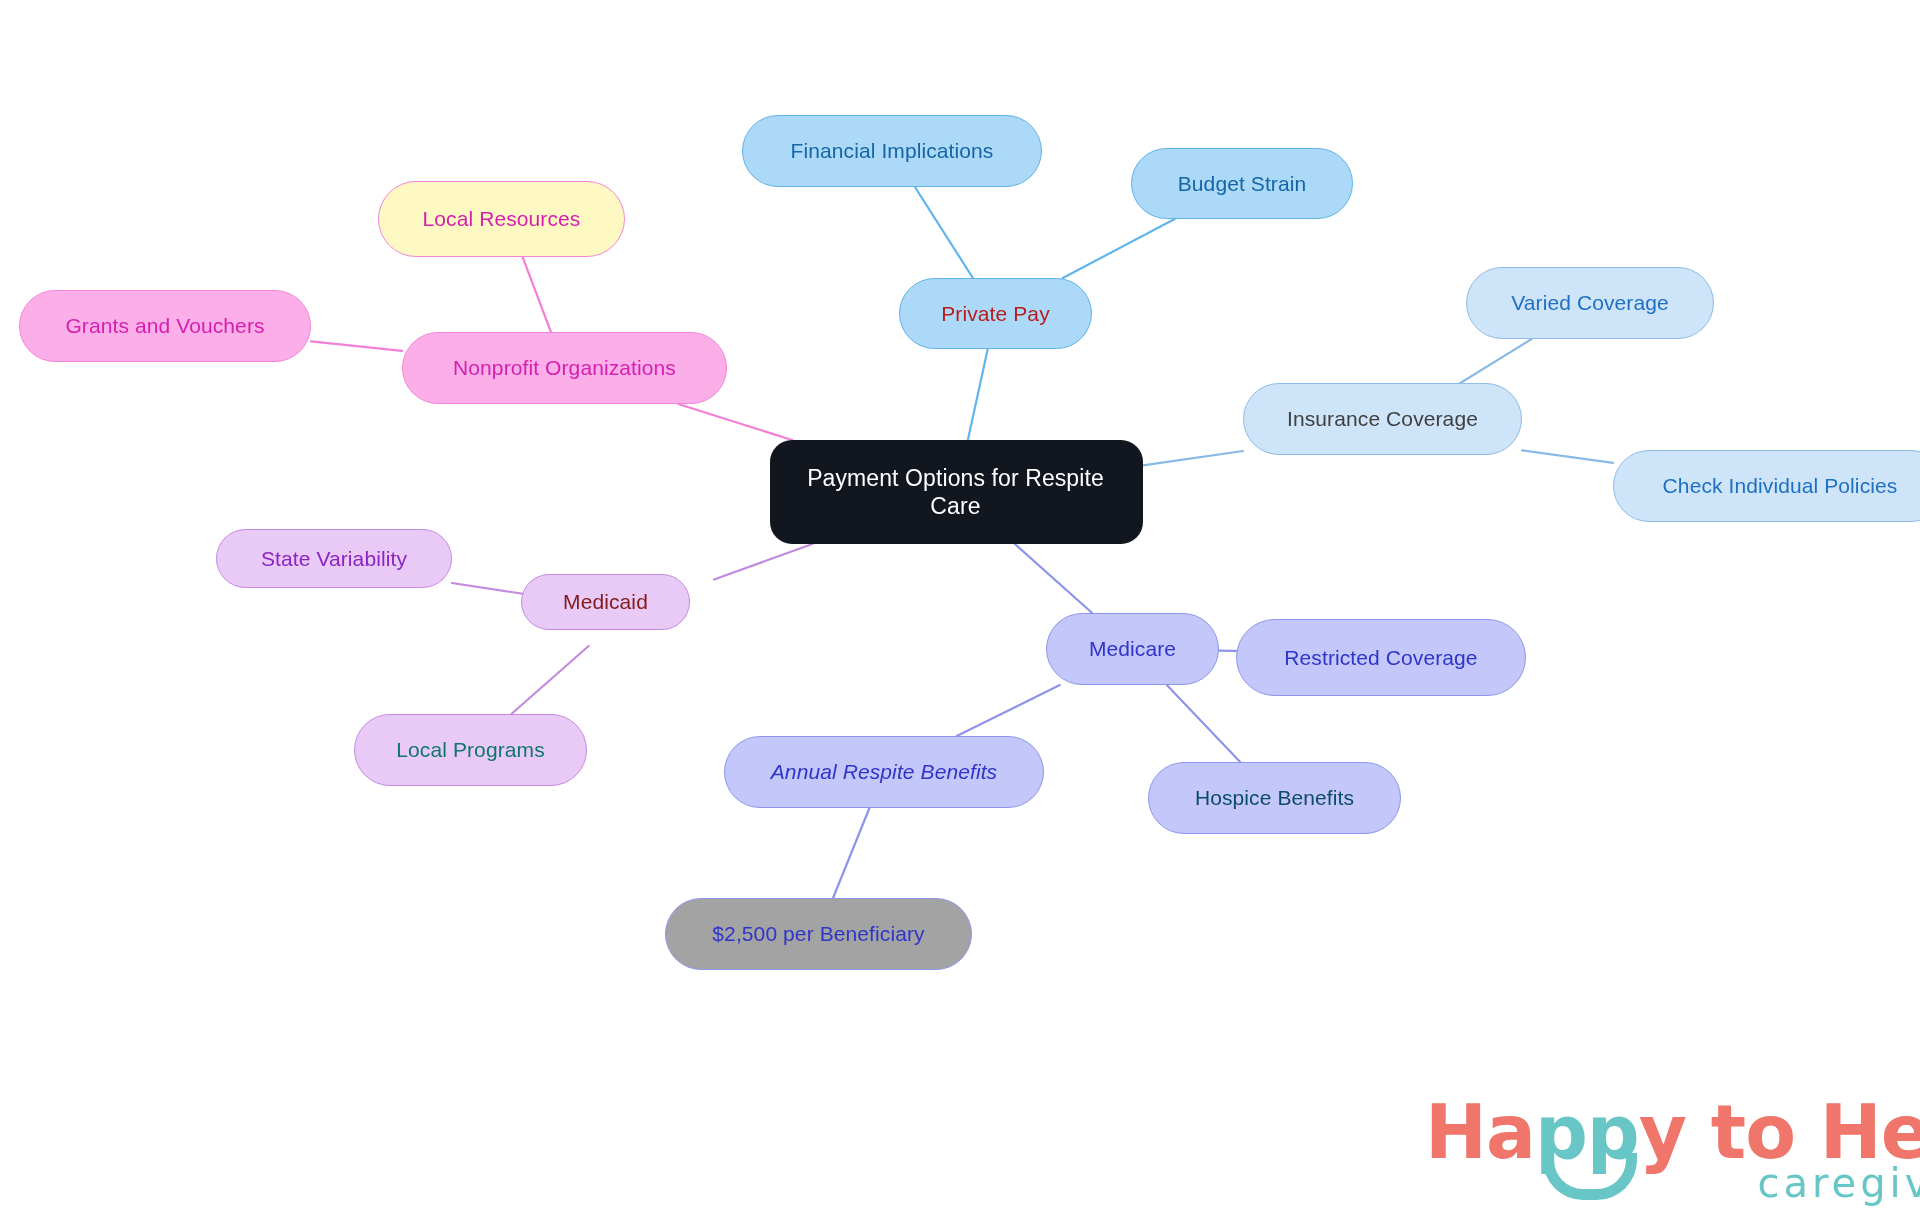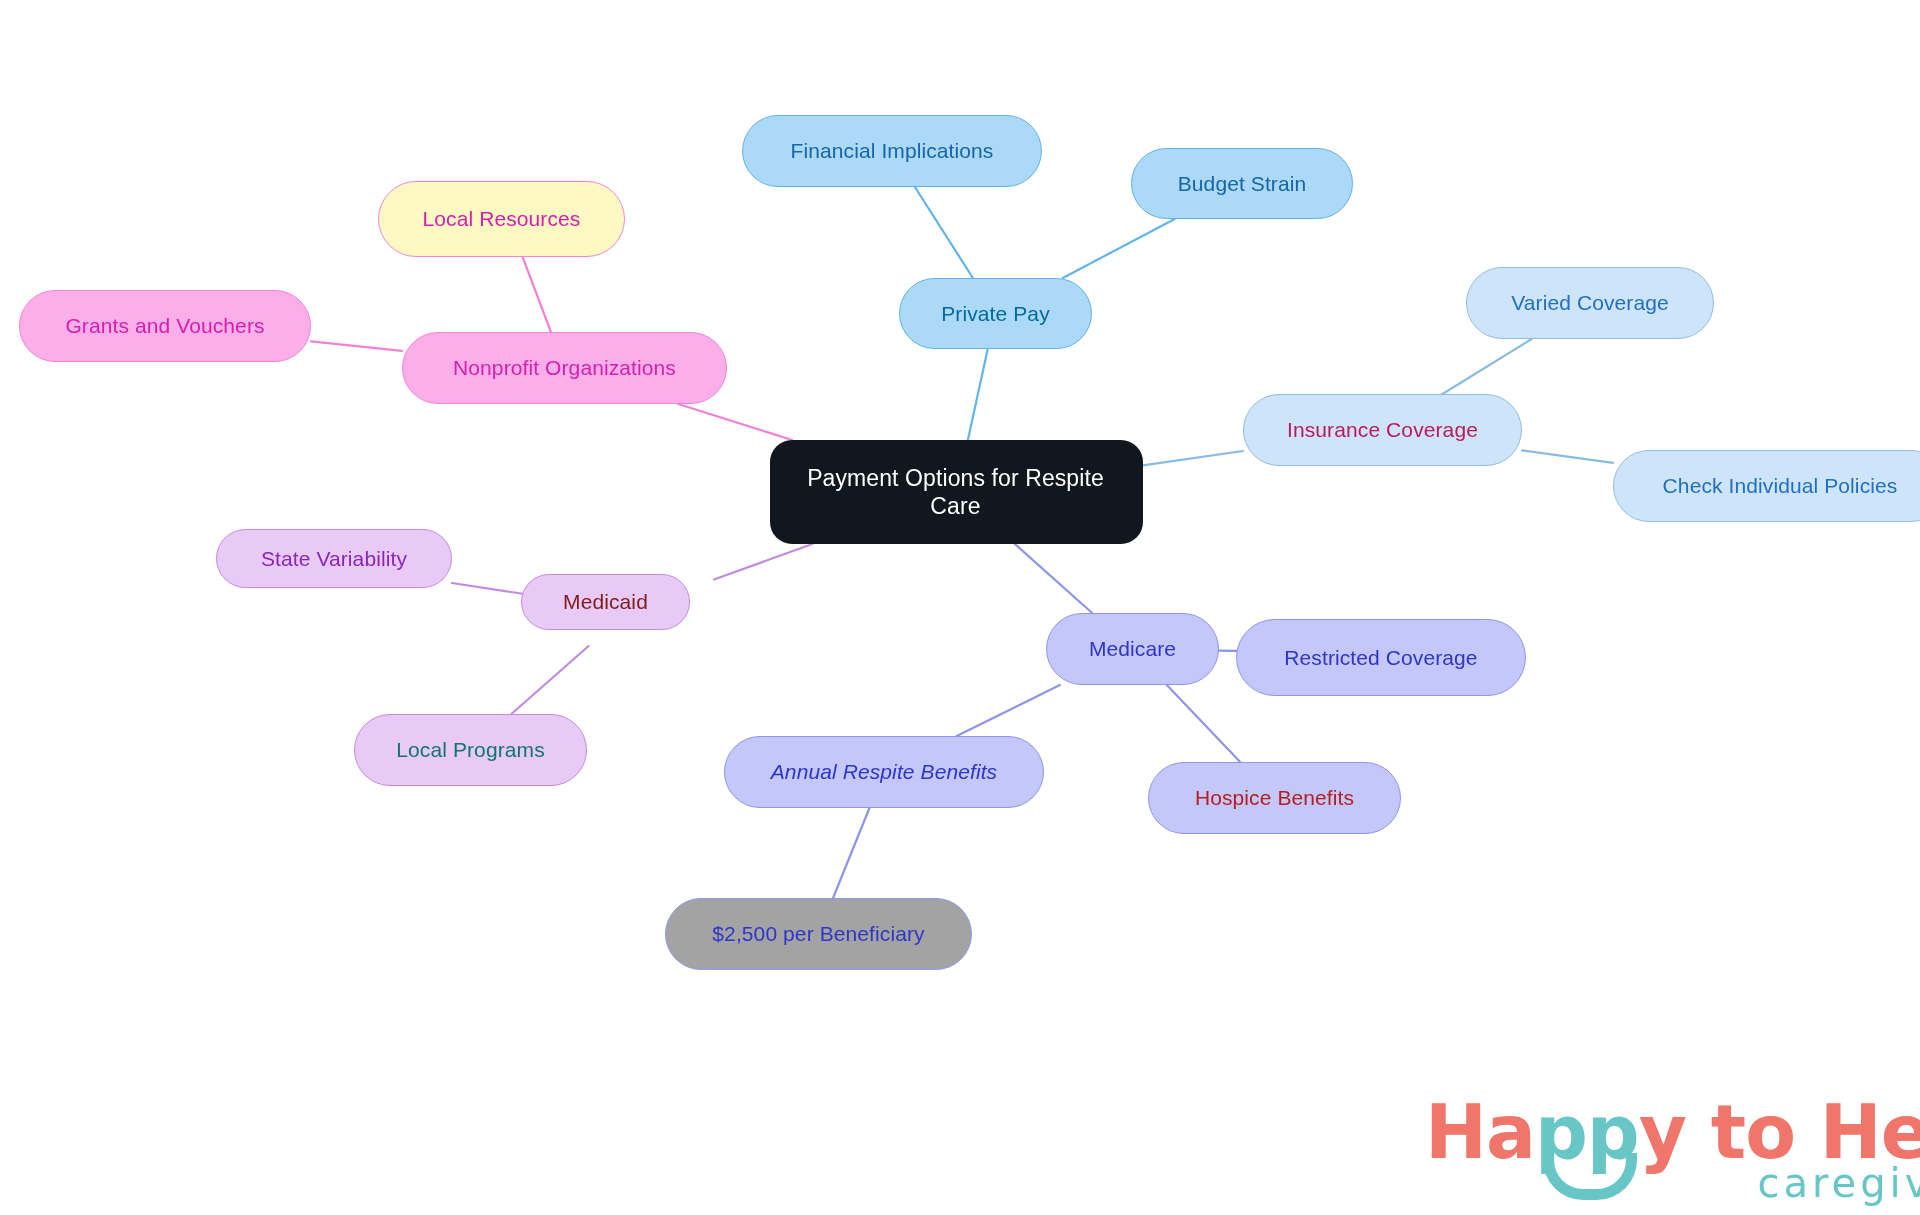--- a/index.html
+++ b/index.html
@@ -101,29 +101,29 @@
       <line x1="869.4444444444445" y1="808" x2="833.0555555555555" y2="898" stroke="#8d94ea" stroke-width="2.2" stroke-linecap="round"></line>
       <line x1="545" y1="597.1319796954315" x2="452" y2="582.9695431472081" stroke="#c38ae0" stroke-width="2.2" stroke-linecap="round"></line>
       <line x1="588.6142857142858" y1="646" x2="511.3857142857143" y2="714" stroke="#c38ae0" stroke-width="2.2" stroke-linecap="round"></line>
       <line x1="550.9191616766467" y1="332" x2="515.0808383233533" y2="237" stroke="#f281d6" stroke-width="2.2" stroke-linecap="round"></line>
       <line x1="402" y1="350.91614518147685" x2="311" y2="341.3491864831039" stroke="#f281d6" stroke-width="2.2" stroke-linecap="round"></line>
     </svg>
 
   <div id="nodes-layer">
       <div class="node root" style="left: 770px; top: 440px; width: 373px; height: 104px; background: rgb(17, 22, 31); color: rgb(255, 255, 255); font-size: 23px; padding-left: 24px;">Payment Options for Respite
 Care</div>
-      <div class="node" style="left: 899px; top: 278px; width: 193px; height: 71px; background: rgb(171, 217, 247); color: #0369a1; border-color: rgb(96, 178, 234); font-size: 21px;">Private Pay</div>
+      <div class="node" style="left: 899px; top: 278px; width: 193px; height: 71px; background: rgb(171, 217, 247); color: #b91c1c; border-color: rgb(96, 178, 234); font-size: 21px;">Private Pay</div>
       <div class="node" style="left: 742px; top: 115px; width: 300px; height: 72px; background: rgb(171, 217, 247); color: rgb(21, 101, 168); border-color: rgb(96, 178, 234); font-size: 21px;">Financial Implications</div>
       <div class="node" style="left: 1131px; top: 148px; width: 222px; height: 71px; background: rgb(171, 217, 247); color: rgb(21, 101, 168); border-color: rgb(96, 178, 234); font-size: 21px;">Budget Strain</div>
-      <div class="node" style="left: 1243px; top: 394px; width: 279px; height: 72px; background: rgb(206, 228, 249); color: #be185d; border-color: rgb(143, 187, 230); font-size: 21px;">Insurance Coverage</div>
+      <div class="node" style="left: 1243px; top: 383px; width: 279px; height: 72px; background: rgb(206, 228, 249); color: #404040; border-color: rgb(143, 187, 230); font-size: 21px;">Insurance Coverage</div>
       <div class="node" style="left: 1466px; top: 267px; width: 248px; height: 72px; background: rgb(206, 228, 249); color: rgb(31, 111, 196); border-color: rgb(143, 187, 230); font-size: 21px;">Varied Coverage</div>
       <div class="node" style="left: 1613px; top: 450px; width: 334px; height: 72px; background: rgb(206, 228, 249); color: rgb(31, 111, 196); border-color: rgb(143, 187, 230); font-size: 21px;">Check Individual Policies</div>
       <div class="node" style="left: 1046px; top: 613px; width: 173px; height: 72px; background: rgb(195, 199, 250); color: rgb(47, 53, 201); border-color: rgb(142, 149, 236); font-size: 21px;">Medicare</div>
       <div class="node" style="left: 1236px; top: 619px; width: 290px; height: 77px; background: rgb(195, 199, 250); color: rgb(47, 53, 201); border-color: rgb(142, 149, 236); font-size: 21px;">Restricted Coverage</div>
-      <div class="node" style="left: 1148px; top: 762px; width: 253px; height: 72px; background: rgb(195, 199, 250); color: #b91c1c; border-color: rgb(142, 149, 236); font-size: 21px;">Hospice Benefits</div>
+      <div class="node" style="left: 1148px; top: 762px; width: 253px; height: 72px; background: rgb(195, 199, 250); color: #0c4a6e; border-color: rgb(142, 149, 236); font-size: 21px;">Hospice Benefits</div>
       <div class="node" style="left: 724px; top: 736px; width: 320px; height: 72px; background: rgb(195, 199, 250); color: rgb(47, 53, 201); border-color: rgb(142, 149, 236); font-size: 21px; font-style: italic;">Annual Respite Benefits</div>
       <div class="node" style="left: 665px; top: 898px; width: 307px; height: 72px; background: #a3a3a3; color: rgb(47, 53, 201); border-color: rgb(142, 149, 236); font-size: 21px;">$2,500 per Beneficiary</div>
       <div class="node" style="left: 521px; top: 574px; width: 169px; height: 56px; background: rgb(233, 201, 245); color: #7f1d1d; border-color: rgb(197, 138, 224); font-size: 21px;">Medicaid</div>
       <div class="node" style="left: 216px; top: 529px; width: 236px; height: 59px; background: rgb(233, 201, 245); color: rgb(138, 37, 192); border-color: rgb(197, 138, 224); font-size: 21px;">State Variability</div>
       <div class="node" style="left: 354px; top: 714px; width: 233px; height: 72px; background: rgb(233, 201, 245); color: #0f766e; border-color: rgb(197, 138, 224); font-size: 21px;">Local Programs</div>
       <div class="node" style="left: 402px; top: 332px; width: 325px; height: 72px; background: rgb(251, 174, 232); color: rgb(214, 31, 174); border-color: rgb(244, 132, 216); font-size: 21px;">Nonprofit Organizations</div>
       <div class="node" style="left: 378px; top: 181px; width: 247px; height: 76px; background: #fef9c3; color: rgb(214, 31, 174); border-color: rgb(244, 132, 216); font-size: 21px;">Local Resources</div>
       <div class="node" style="left: 19px; top: 290px; width: 292px; height: 72px; background: rgb(251, 174, 232); color: rgb(214, 31, 174); border-color: rgb(244, 132, 216); font-size: 21px;">Grants and Vouchers</div>
     </div>
 

